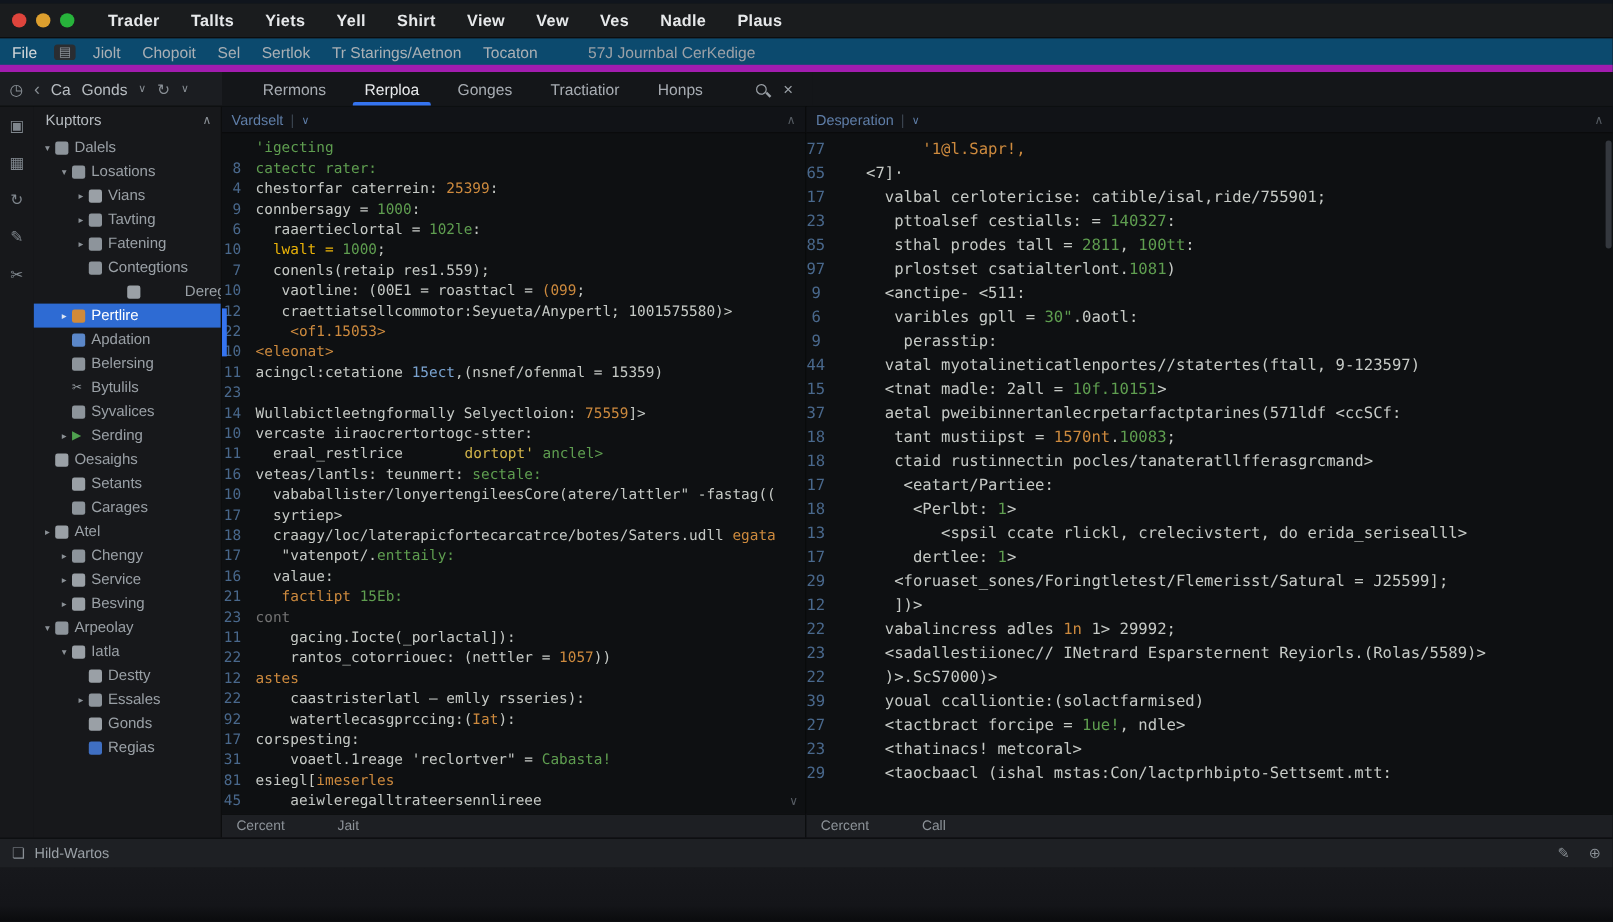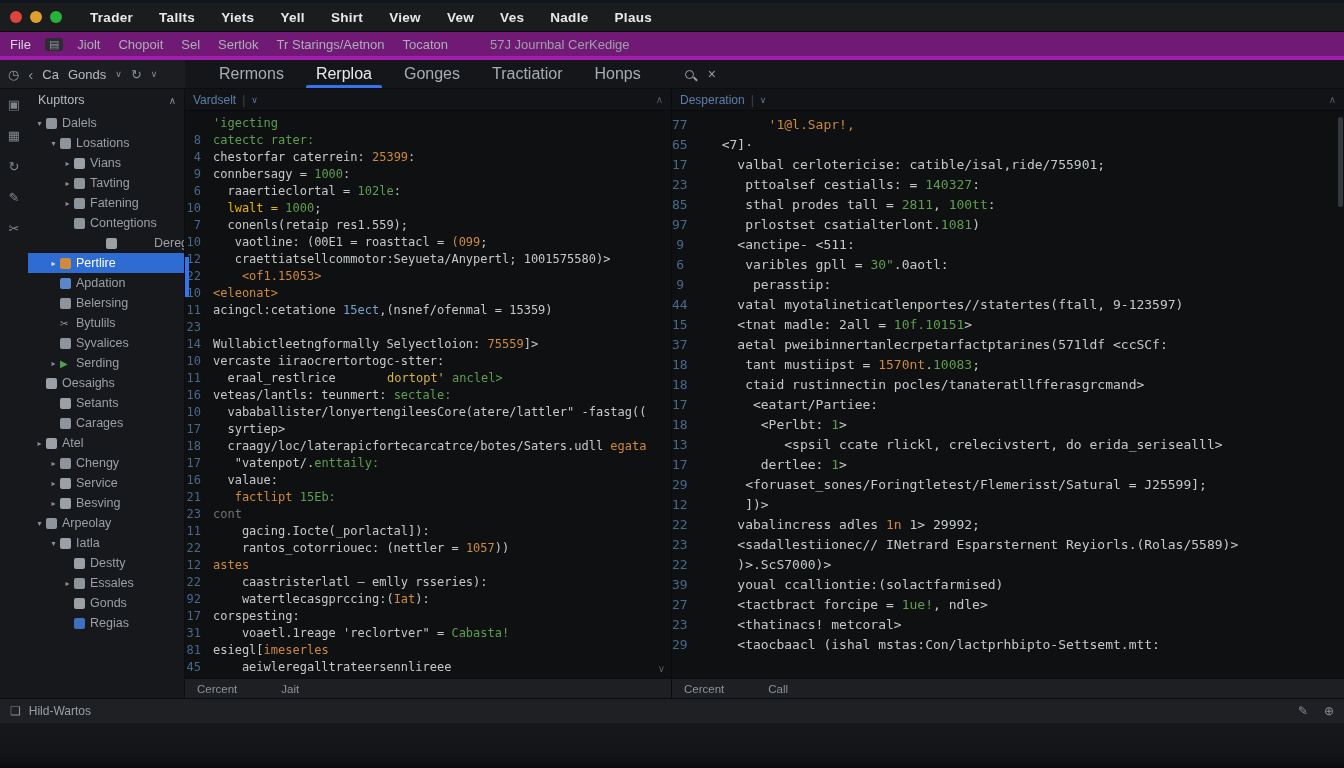--- a/index.html
+++ b/index.html
@@ -7,33 +7,33 @@
   body { font-family:"Liberation Sans", sans-serif; color:#c4c8cc; }
   .window { width:1344px; height:768px; display:flex; flex-direction:column; background:#131519; border-top:3px solid #10151d; }
 
   
   .menubar { height:29px; background:#1a1c1e; display:flex; align-items:center; padding:0 10px; border-bottom:1px solid #0a0b0c; flex:0 0 auto; }
   .lights { display:flex; gap:8px; margin-right:28px; }
   .light { width:12px; height:12px; border-radius:50%; }
   .menu-item { color:#e6e8ea; font-size:13.5px; font-weight:bold; margin-right:26px; letter-spacing:.3px; }
 
   
-  .toolbar2 { height:28px; background:#701a75; display:flex; align-items:center; padding:0 10px; border-bottom:4px solid #a21caf; font-size:13px; color:#aab0b5; flex:0 0 auto; }
+  .toolbar2 { height:28px; background:#0c4a6e; display:flex; align-items:center; padding:0 10px; border-bottom:6px solid #a21caf; font-size:13px; color:#aab0b5; flex:0 0 auto; }
   .tb-file { color:#d6d9db; margin-right:14px; }
   .tb-listicon { color:#8a9096; background:#2a2d31; border-radius:3px; padding:0 4px; font-size:11px; margin-right:14px; }
   .tb-item { margin-right:18px; }
   .tb-right { margin-left:24px; color:#9ba1a7; }
 
   
   .navbar { height:29px; display:flex; align-items:stretch; background:#1b1d21; border-bottom:1px solid #0c0d0e; flex:0 0 auto; }
   .nav-left { width:185px; display:flex; align-items:center; padding:0 8px; gap:9px; color:#9aa0a6; font-size:13px; flex:0 0 auto; }
   .nav-ico { font-size:13px; color:#8a9096; }
   .crumb { color:#b7bcc1; }
   .tabstrip { flex:1; background:#141619; display:flex; align-items:stretch; padding-left:18px; }
-  .tab { display:flex; align-items:center; padding:0 16px; color:#a8adb3; font-size:16px; position:relative; }
+  .tab { display:flex; align-items:center; padding:0 16px; color:#a8adb3; font-size:13px; position:relative; }
   .tab.active { color:#e8eaec; }
   .tab.active::after { content:""; position:absolute; left:6px; right:6px; bottom:0; height:3px; background:#3574f0; border-radius:2px 2px 0 0; }
   .tab-tools { display:flex; align-items:center; gap:14px; margin-left:28px; padding-right:16px; }
   .search-glass { width:9px; height:9px; border:1.5px solid #9aa0a6; border-radius:50%; position:relative; display:inline-block; }
   .search-glass::after { content:""; position:absolute; width:5px; height:1.5px; background:#9aa0a6; transform:rotate(45deg); right:-5px; bottom:-2px; }
   .x-ico { color:#9aa0a6; font-size:14px; }
   .tab-right-fill { flex:1; background:#141619; }
 
   
   .main { flex:1; display:flex; min-height:0; }

